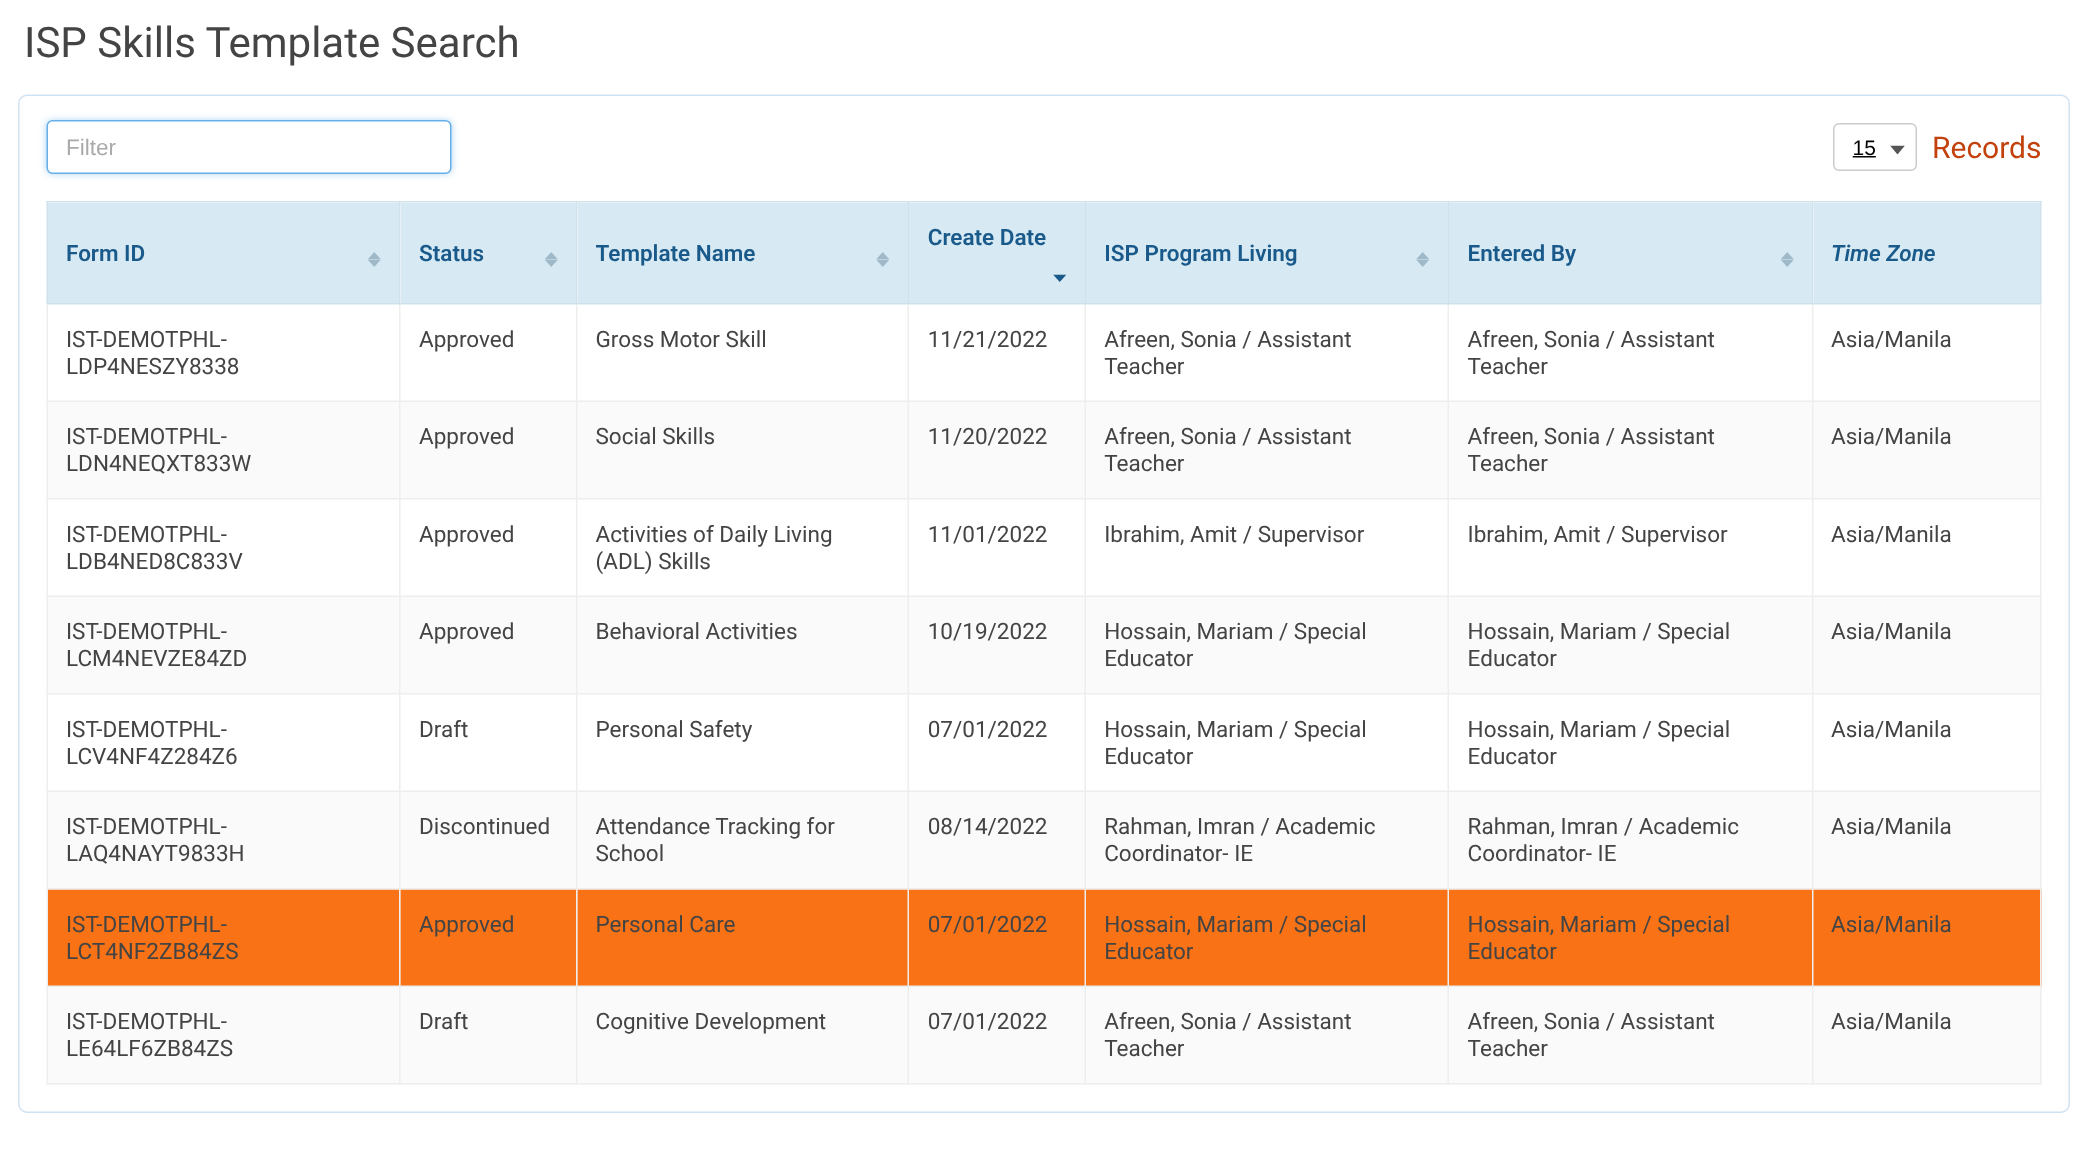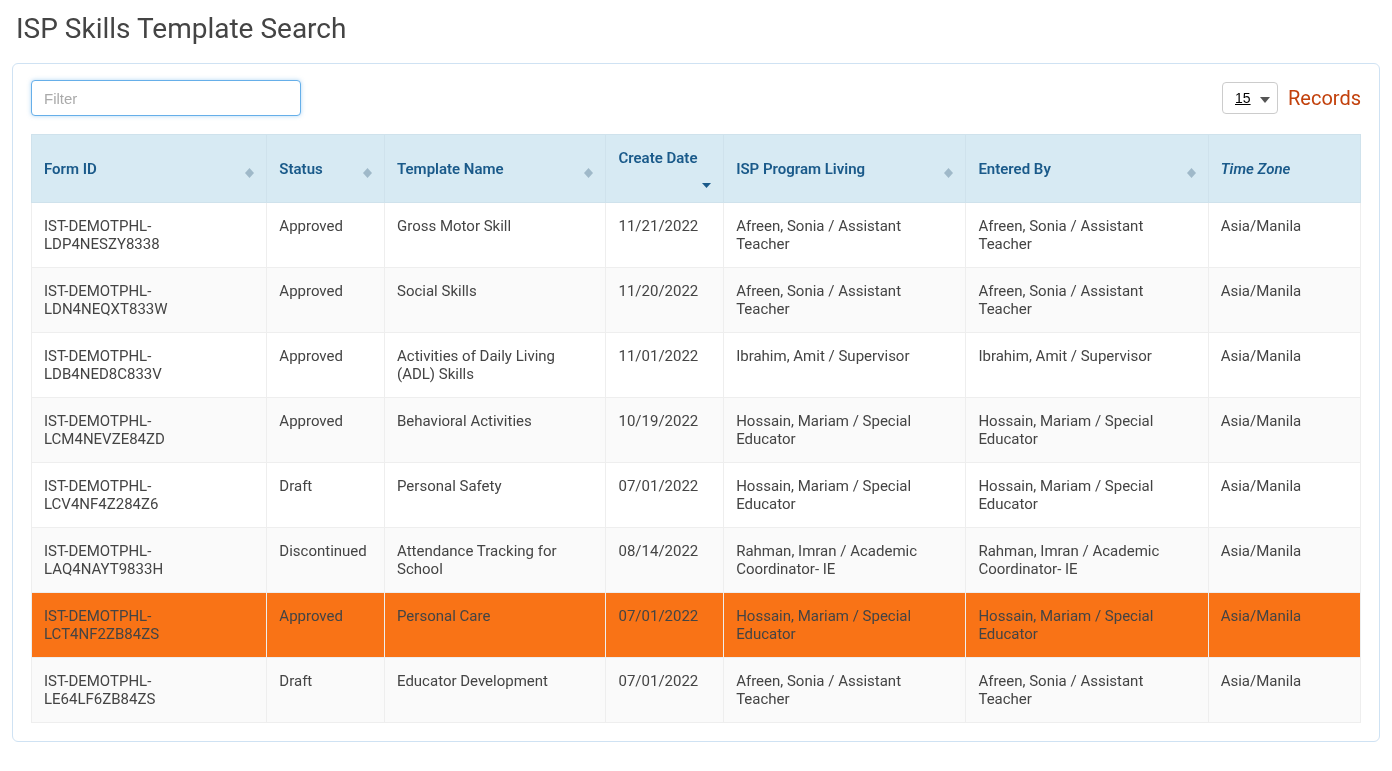--- a/index.html
+++ b/index.html
@@ -297,21 +297,21 @@
           <td>Approved</td>
           <td>Personal Care</td>
           <td>07/01/2022</td>
           <td>Hossain, Mariam / Special Educator</td>
           <td>Hossain, Mariam / Special Educator</td>
           <td>Asia/Manila</td>
         </tr>
         <tr>
           <td>IST-DEMOTPHL-LE64LF6ZB84ZS</td>
           <td>Draft</td>
-          <td>Educator Development</td>
+          <td>Cognitive Development</td>
           <td>07/01/2022</td>
           <td>Afreen, Sonia / Assistant Teacher</td>
           <td>Afreen, Sonia / Assistant Teacher</td>
           <td>Asia/Manila</td>
         </tr>
       </tbody>
   </table>
 
 </div>
 

